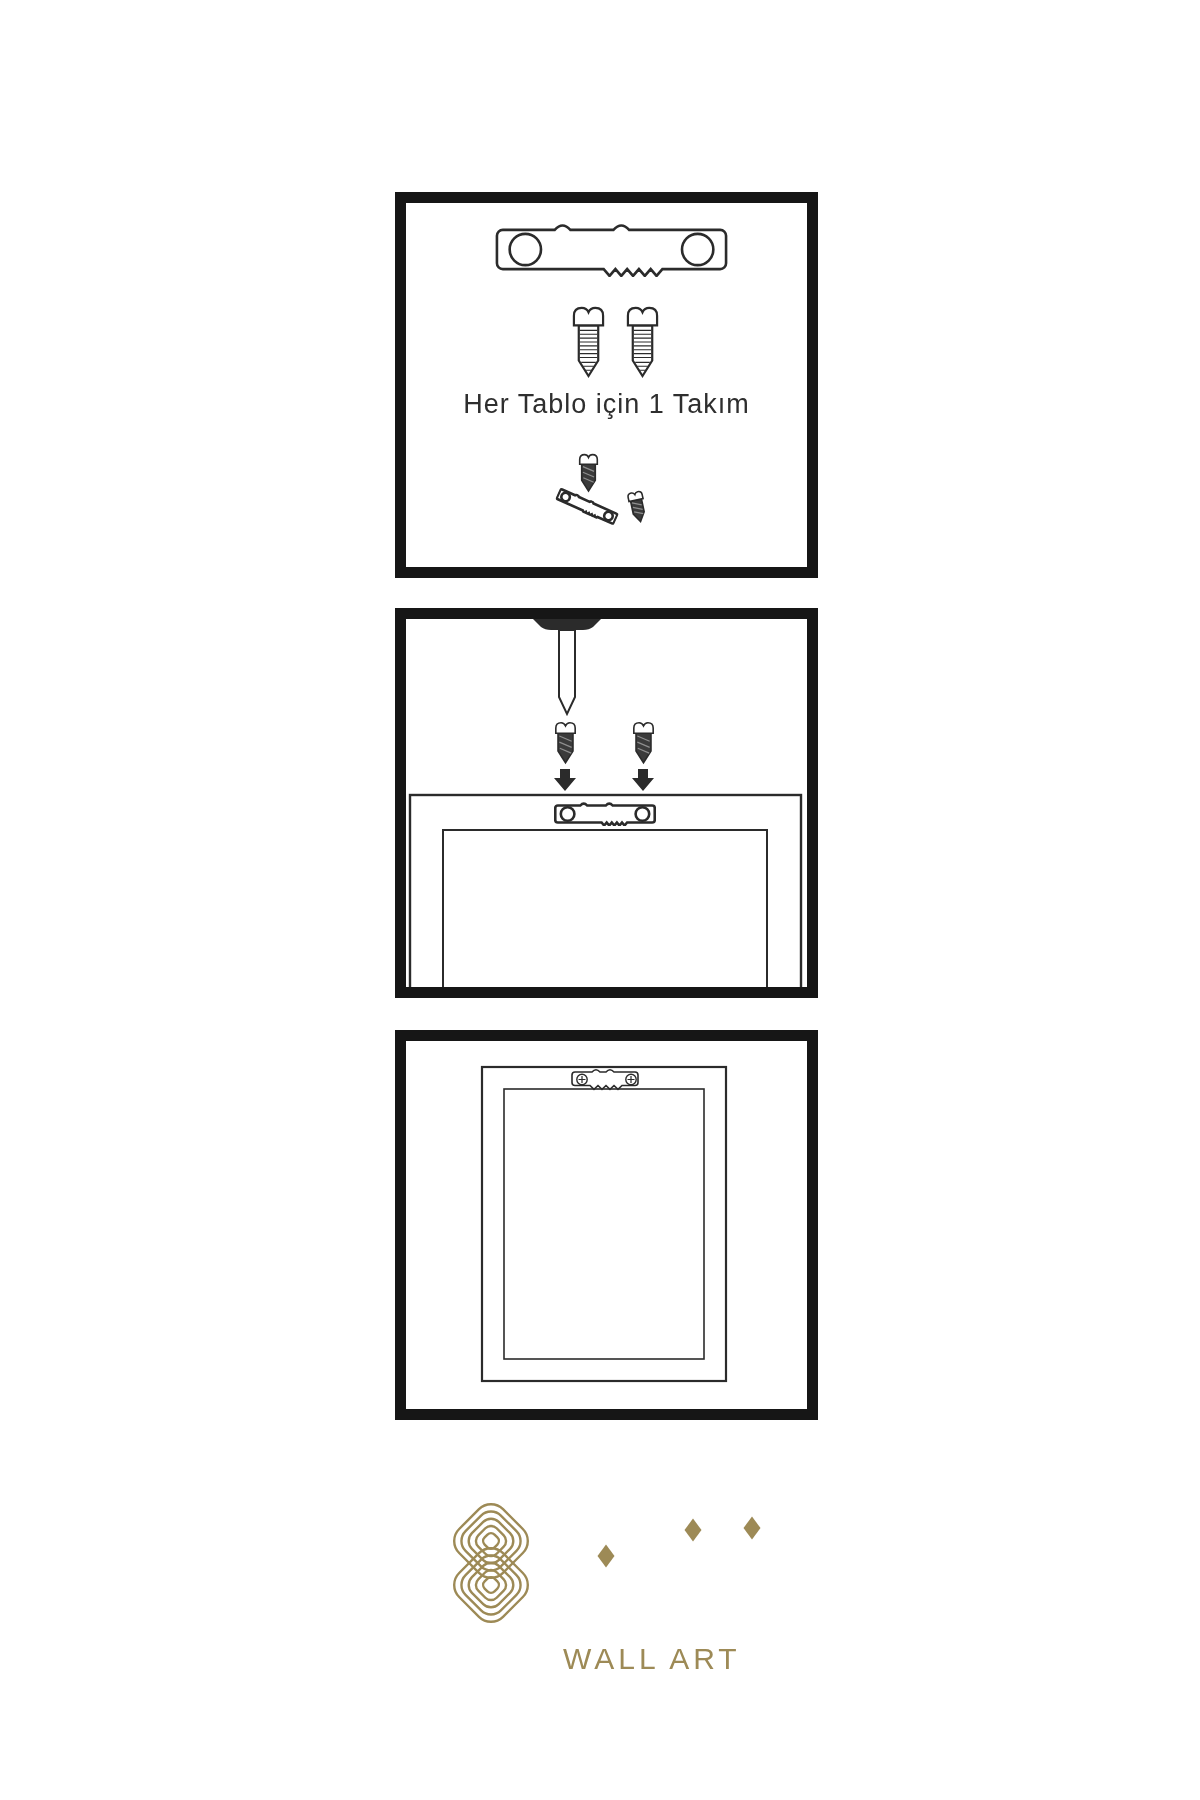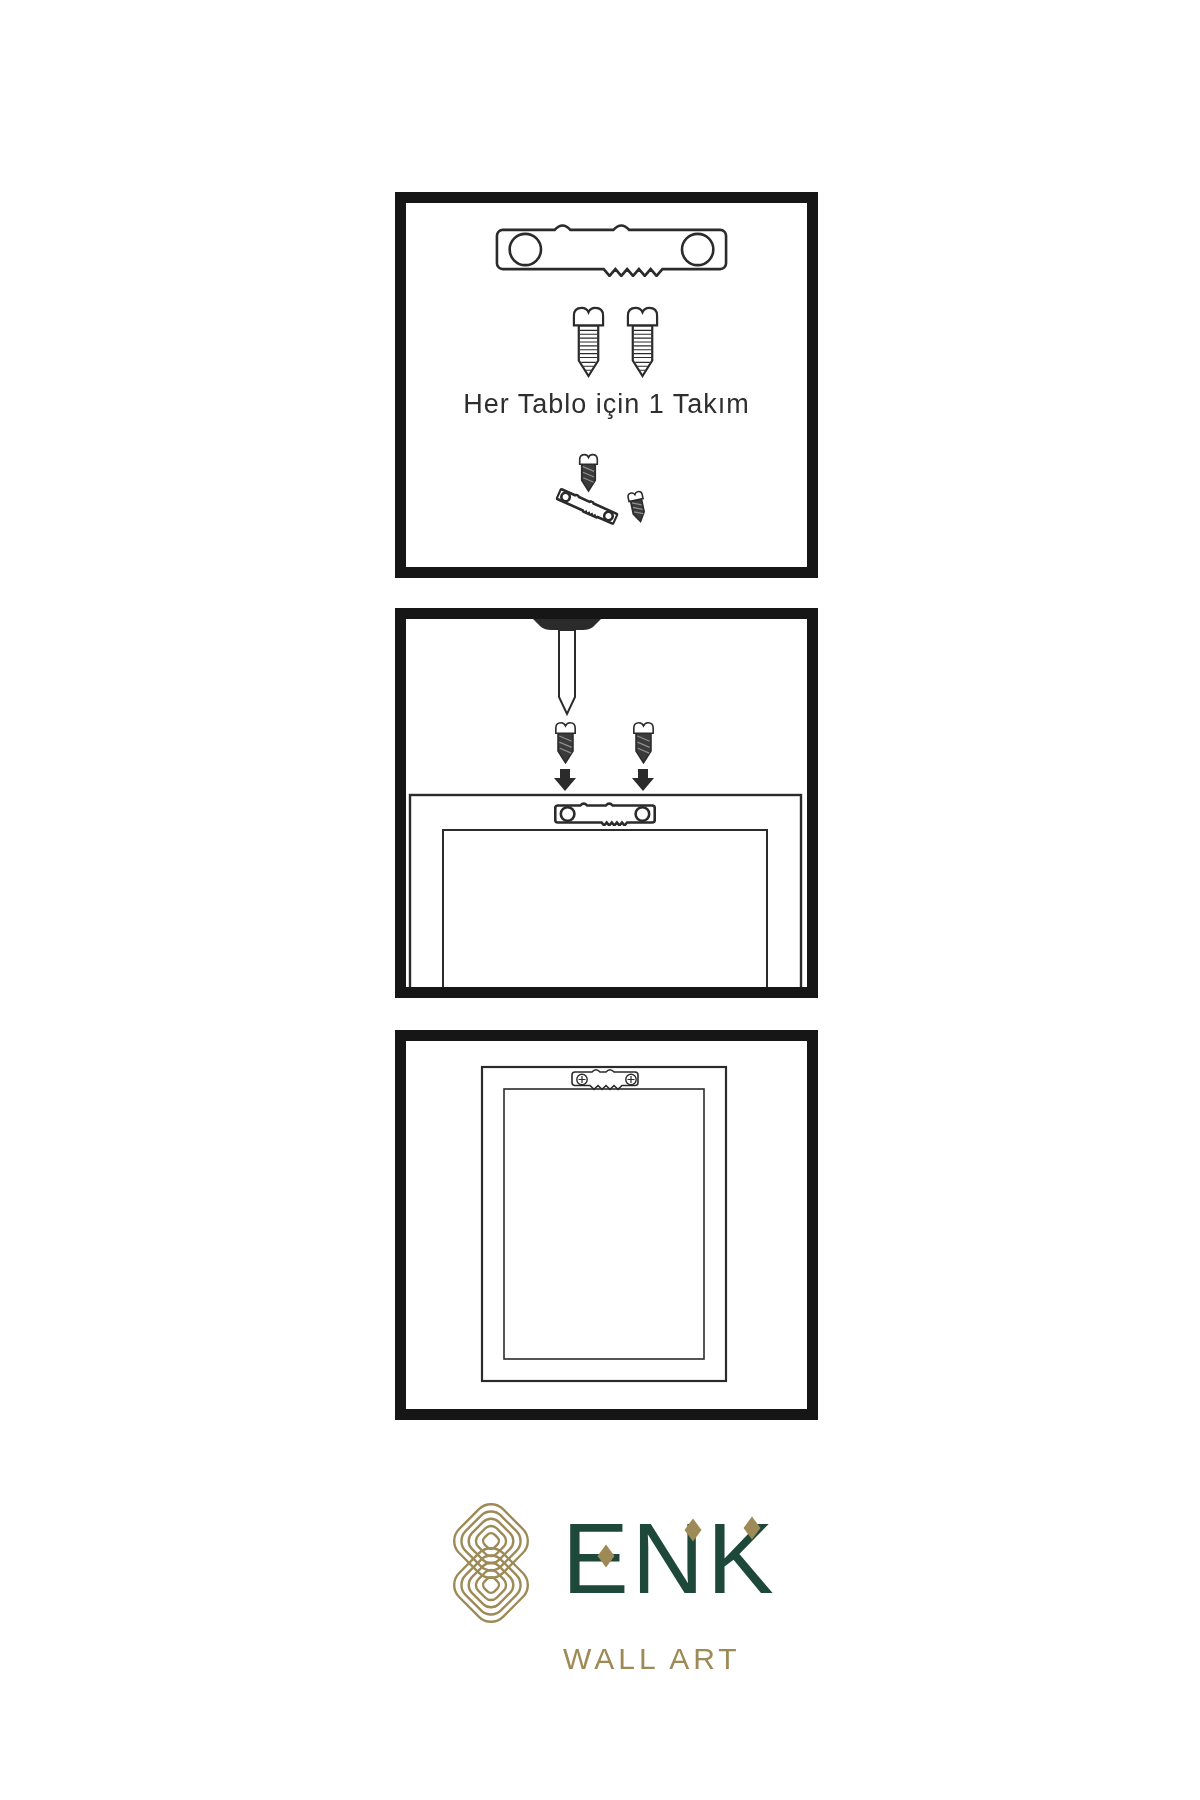--- a/index.html
+++ b/index.html
@@ -135,19 +135,18 @@
       </g>
       <g transform="translate(57,91) rotate(45)">
         <rect x="-31" y="-31" width="62" height="62" rx="17"></rect>
         <rect x="-25" y="-25" width="50" height="50" rx="14"></rect>
         <rect x="-19" y="-19" width="38" height="38" rx="11"></rect>
         <rect x="-13" y="-13" width="26" height="26" rx="8"></rect>
         <rect x="-7" y="-7" width="14" height="14" rx="5"></rect>
       </g>
     </g>
   </svg>
-  <div class="brand-name">ENK</div>
   <div class="diamond" id="diamond1"></div>
   <div class="diamond" id="diamond2"></div>
   <div class="diamond" id="diamond3"></div>
   <div class="brand-tagline">WALL ART</div>
 
 </div>
 
 </body></html>

